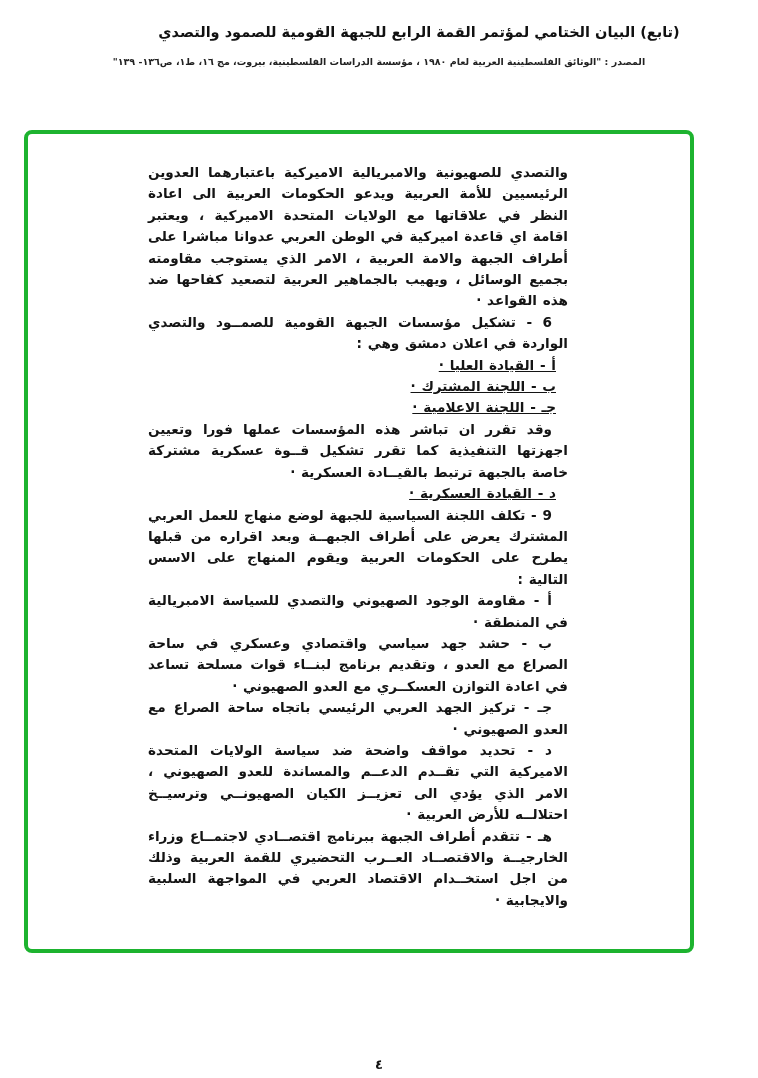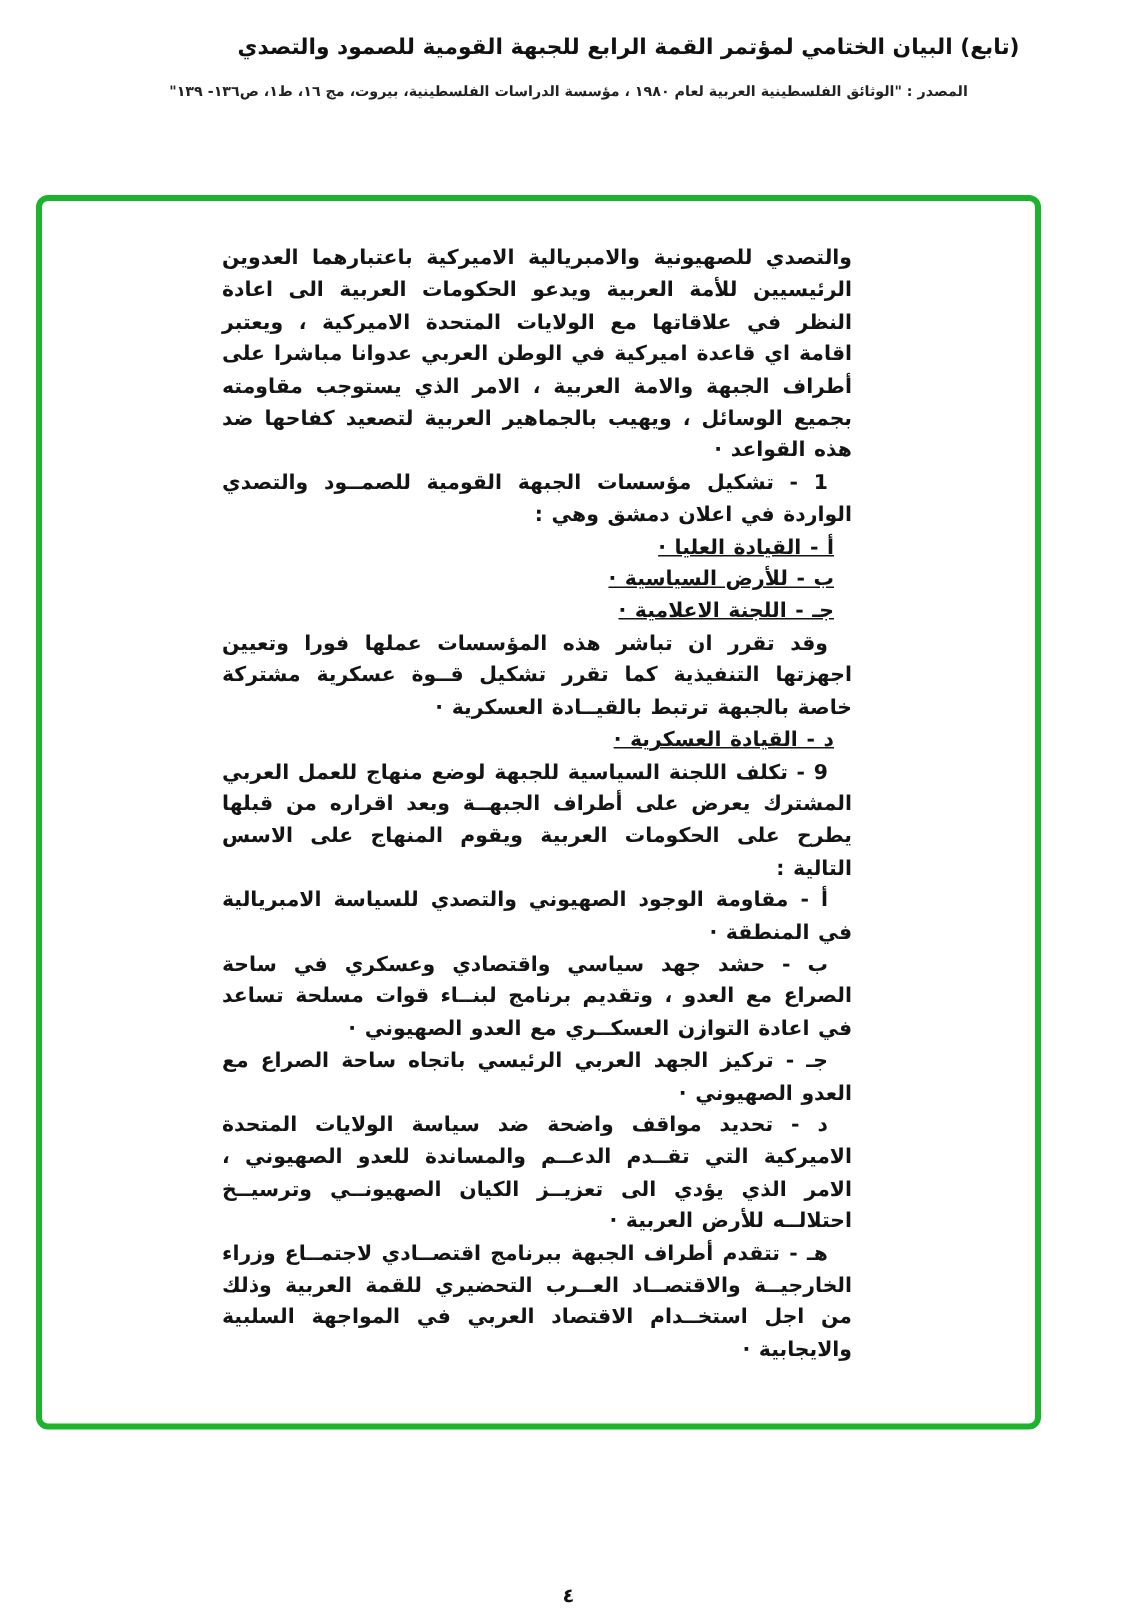--- a/index.html
+++ b/index.html
@@ -96,23 +96,23 @@
 
 <div class="page">
 
   <div class="doc-header">(تابع)   البيان الختامي لمؤتمر القمة الرابع للجبهة القومية للصمود والتصدي</div>
 
   <div class="doc-source">المصدر : "الوثائق الفلسطينية العربية لعام ١٩٨٠ ،  مؤسسة الدراسات الفلسطينية، بيروت، مج ١٦، ط١، ص١٣٦- ١٣٩"</div>
 
   <div class="green-frame" style="border-color: rgb(29, 179, 47);">
     <div class="text-column">
         <p class="para continuation">والتصدي للصهيونية والامبريالية الاميركية باعتبارهما العدوين الرئيسيين للأمة العربية ويدعو الحكومات العربية الى اعادة النظر في علاقاتها مع الولايات المتحدة الاميركية ، ويعتبر اقامة اي قاعدة اميركية في الوطن العربي عدوانا مباشرا على أطراف الجبهة والامة العربية ، الامر الذي يستوجب مقاومته بجميع الوسائل ، ويهيب بالجماهير العربية لتصعيد كفاحها ضد هذه القواعد ·</p>
-        <p class="para numbered">1 - تشكيل مؤسسات الجبهة القومية للصمــود والتصدي الواردة في اعلان دمشق وهي :</p>
+        <p class="para numbered">6 - تشكيل مؤسسات الجبهة القومية للصمــود والتصدي الواردة في اعلان دمشق وهي :</p>
         <p class="para list">أ - القيادة العليا ·</p>
-        <p class="para list">ب - للأرض السياسية ·</p>
+        <p class="para list">ب - اللجنة المشترك ·</p>
         <p class="para list">جـ - اللجنة الاعلامية ·</p>
         <p class="para numbered">وقد تقرر ان تباشر هذه المؤسسات عملها فورا وتعيين اجهزتها التنفيذية كما تقرر تشكيل قــوة عسكرية مشتركة خاصة بالجبهة ترتبط بالقيــادة العسكرية ·</p>
         <p class="para list">د - القيادة العسكرية ·</p>
         <p class="para numbered">9 - تكلف اللجنة السياسية للجبهة لوضع منهاج للعمل العربي المشترك يعرض على أطراف الجبهــة وبعد اقراره من قبلها يطرح على الحكومات العربية ويقوم المنهاج على الاسس التالية :</p>
         <p class="para item">أ - مقاومة الوجود الصهيوني والتصدي للسياسة الامبريالية في المنطقة ·</p>
         <p class="para item">ب - حشد جهد سياسي واقتصادي وعسكري في ساحة الصراع مع العدو ، وتقديم برنامج لبنــاء قوات مسلحة تساعد في اعادة التوازن العسكــري مع العدو الصهيوني ·</p>
         <p class="para item">جـ - تركيز الجهد العربي الرئيسي باتجاه ساحة الصراع مع العدو الصهيوني ·</p>
         <p class="para item">د - تحديد مواقف واضحة ضد سياسة الولايات المتحدة الاميركية التي تقــدم الدعــم والمساندة للعدو الصهيوني ، الامر الذي يؤدي الى تعزيــز الكيان الصهيونــي وترسيــخ احتلالــه للأرض العربية ·</p>
         <p class="para item">هـ - تتقدم أطراف الجبهة ببرنامج اقتصــادي لاجتمــاع وزراء الخارجيــة والاقتصــاد العــرب التحضيري للقمة العربية وذلك من اجل استخــدام الاقتصاد العربي في المواجهة السلبية والايجابية ·</p>
       </div>

